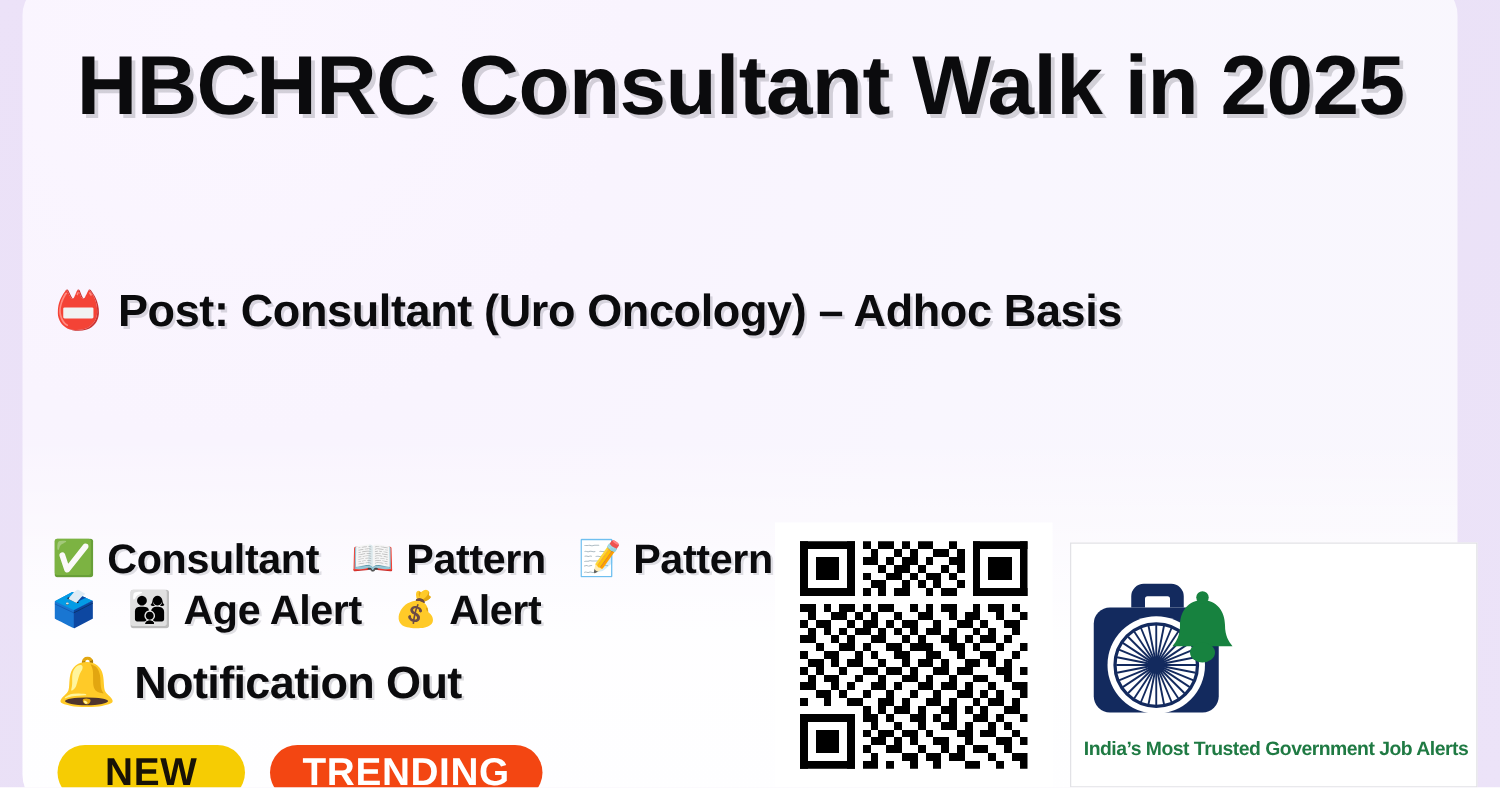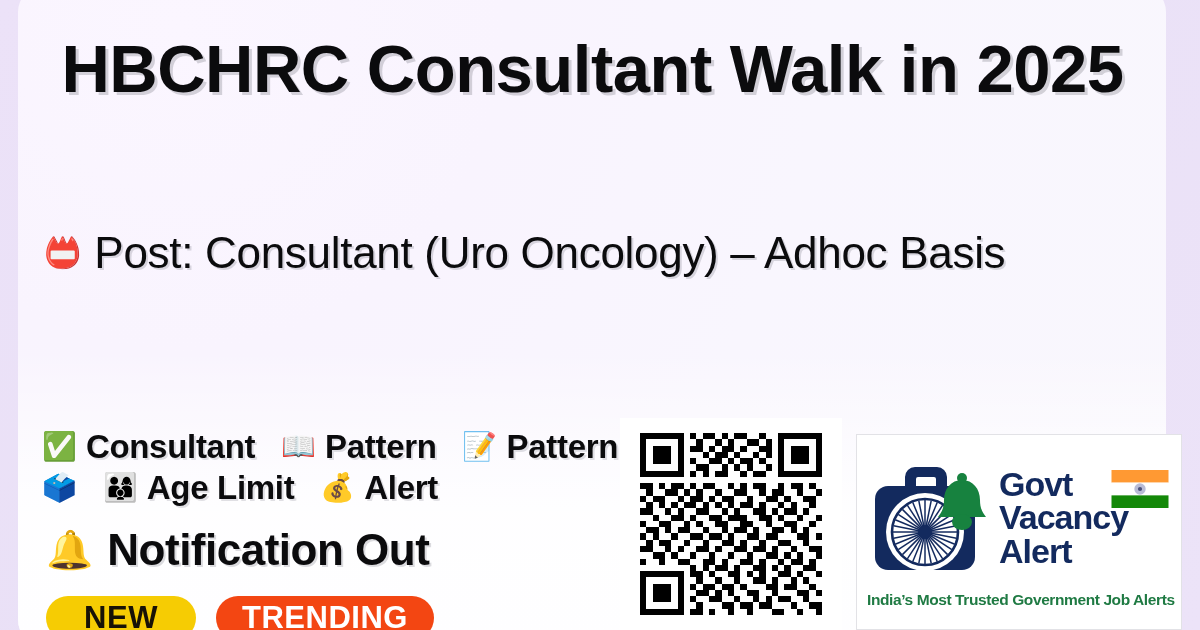--- a/index.html
+++ b/index.html
@@ -59,22 +59,22 @@
   
   #post-line {
     left: 44px;
     top: 228px;
     display: flex;
     align-items: center;
     gap: 13px;
   }
   #post-emoji { font-size: 30px; line-height: 1; }
   #post-text {
-    font-size: 44px;
-    font-weight: 400;
+    font-size: 36px;
+    font-weight: 700;
     color: #0b0b0d;
     letter-spacing: -0.3px;
     text-shadow: 2px 2px 0 rgba(120,120,130,0.26);
     white-space: nowrap;
   }
 
   
   #features {
     left: 42px;
     top: 428px;
@@ -103,21 +103,21 @@
   
   #notif {
     left: 46px;
     top: 525px;
     display: flex;
     align-items: center;
     gap: 14px;
   }
   #notif-emoji { font-size: 38px; line-height: 1; }
   #notif-text {
-    font-size: 44px;
+    font-size: 36px;
     font-weight: 700;
     color: #0b0b0d;
     letter-spacing: -0.5px;
     text-shadow: 2px 2px 0 rgba(120,120,130,0.26);
   }
 
   
   #badges {
     left: 46px;
     top: 596px;
@@ -225,21 +225,21 @@
         <span class="feat-emoji">📝</span>
         <span class="feat-label">Pattern</span>
       </div>
     </div>
     <div class="feat-row">
       <div class="feat-item">
         <span class="feat-emoji">🗳️</span>
       </div>
       <div class="feat-item">
         <span class="feat-emoji">👨‍👩‍👦</span>
-        <span class="feat-label">Age Limit</span>
+        <span class="feat-label">Age Alert</span>
       </div>
       <div class="feat-item">
         <span class="feat-emoji">💰</span>
         <span class="feat-label">Alert</span>
       </div>
     </div>
   </div>
 
   <div id="notif" class="layer">
     <span id="notif-emoji">🔔</span>
@@ -523,30 +523,16 @@
             <line x1="75.7" y1="53.2" x2="40.3" y2="106.8"></line>
           <line x1="31.2" y1="62.3" x2="84.8" y2="97.7"></line>
             <line x1="31.2" y1="97.7" x2="84.8" y2="62.3"></line>
         </g>
         <circle cx="58" cy="80" r="7" fill="#132a5e"></circle>
 
         <path d="M95 28 c11 0 18 9 18 20 c0 9 3 13 6 17 h-48 c3-4 6-8 6-17 c0-11 7-20 18-20 z" fill="#17823f"></path>
         <ellipse cx="95" cy="70" rx="10" ry="8" fill="#17823f"></ellipse>
         <circle cx="95" cy="26" r="5" fill="#17823f"></circle>
       </svg>
-      <div id="logo-words">
-        <svg id="flag" viewBox="0 0 60 40">
-          <rect x="0" y="0" width="60" height="13.3" fill="#ff9933"></rect>
-          <rect x="0" y="13.3" width="60" height="13.4" fill="#ffffff"></rect>
-          <rect x="0" y="26.7" width="60" height="13.3" fill="#138808"></rect>
-          <circle cx="30" cy="20" r="6" fill="#b9bcd6"></circle>
-          <circle cx="30" cy="20" r="2.2" fill="#4a4f7a"></circle>
-        </svg>
-        <div>
-          <div class="logo-line">Govt</div>
-          <div class="logo-line">Vacancy</div>
-          <div class="logo-line">Alert</div>
-        </div>
-      </div>
     </div>
     <div id="logo-tagline">India’s Most Trusted Government Job Alerts</div>
   </div>
 </div>
 
 </body></html>

